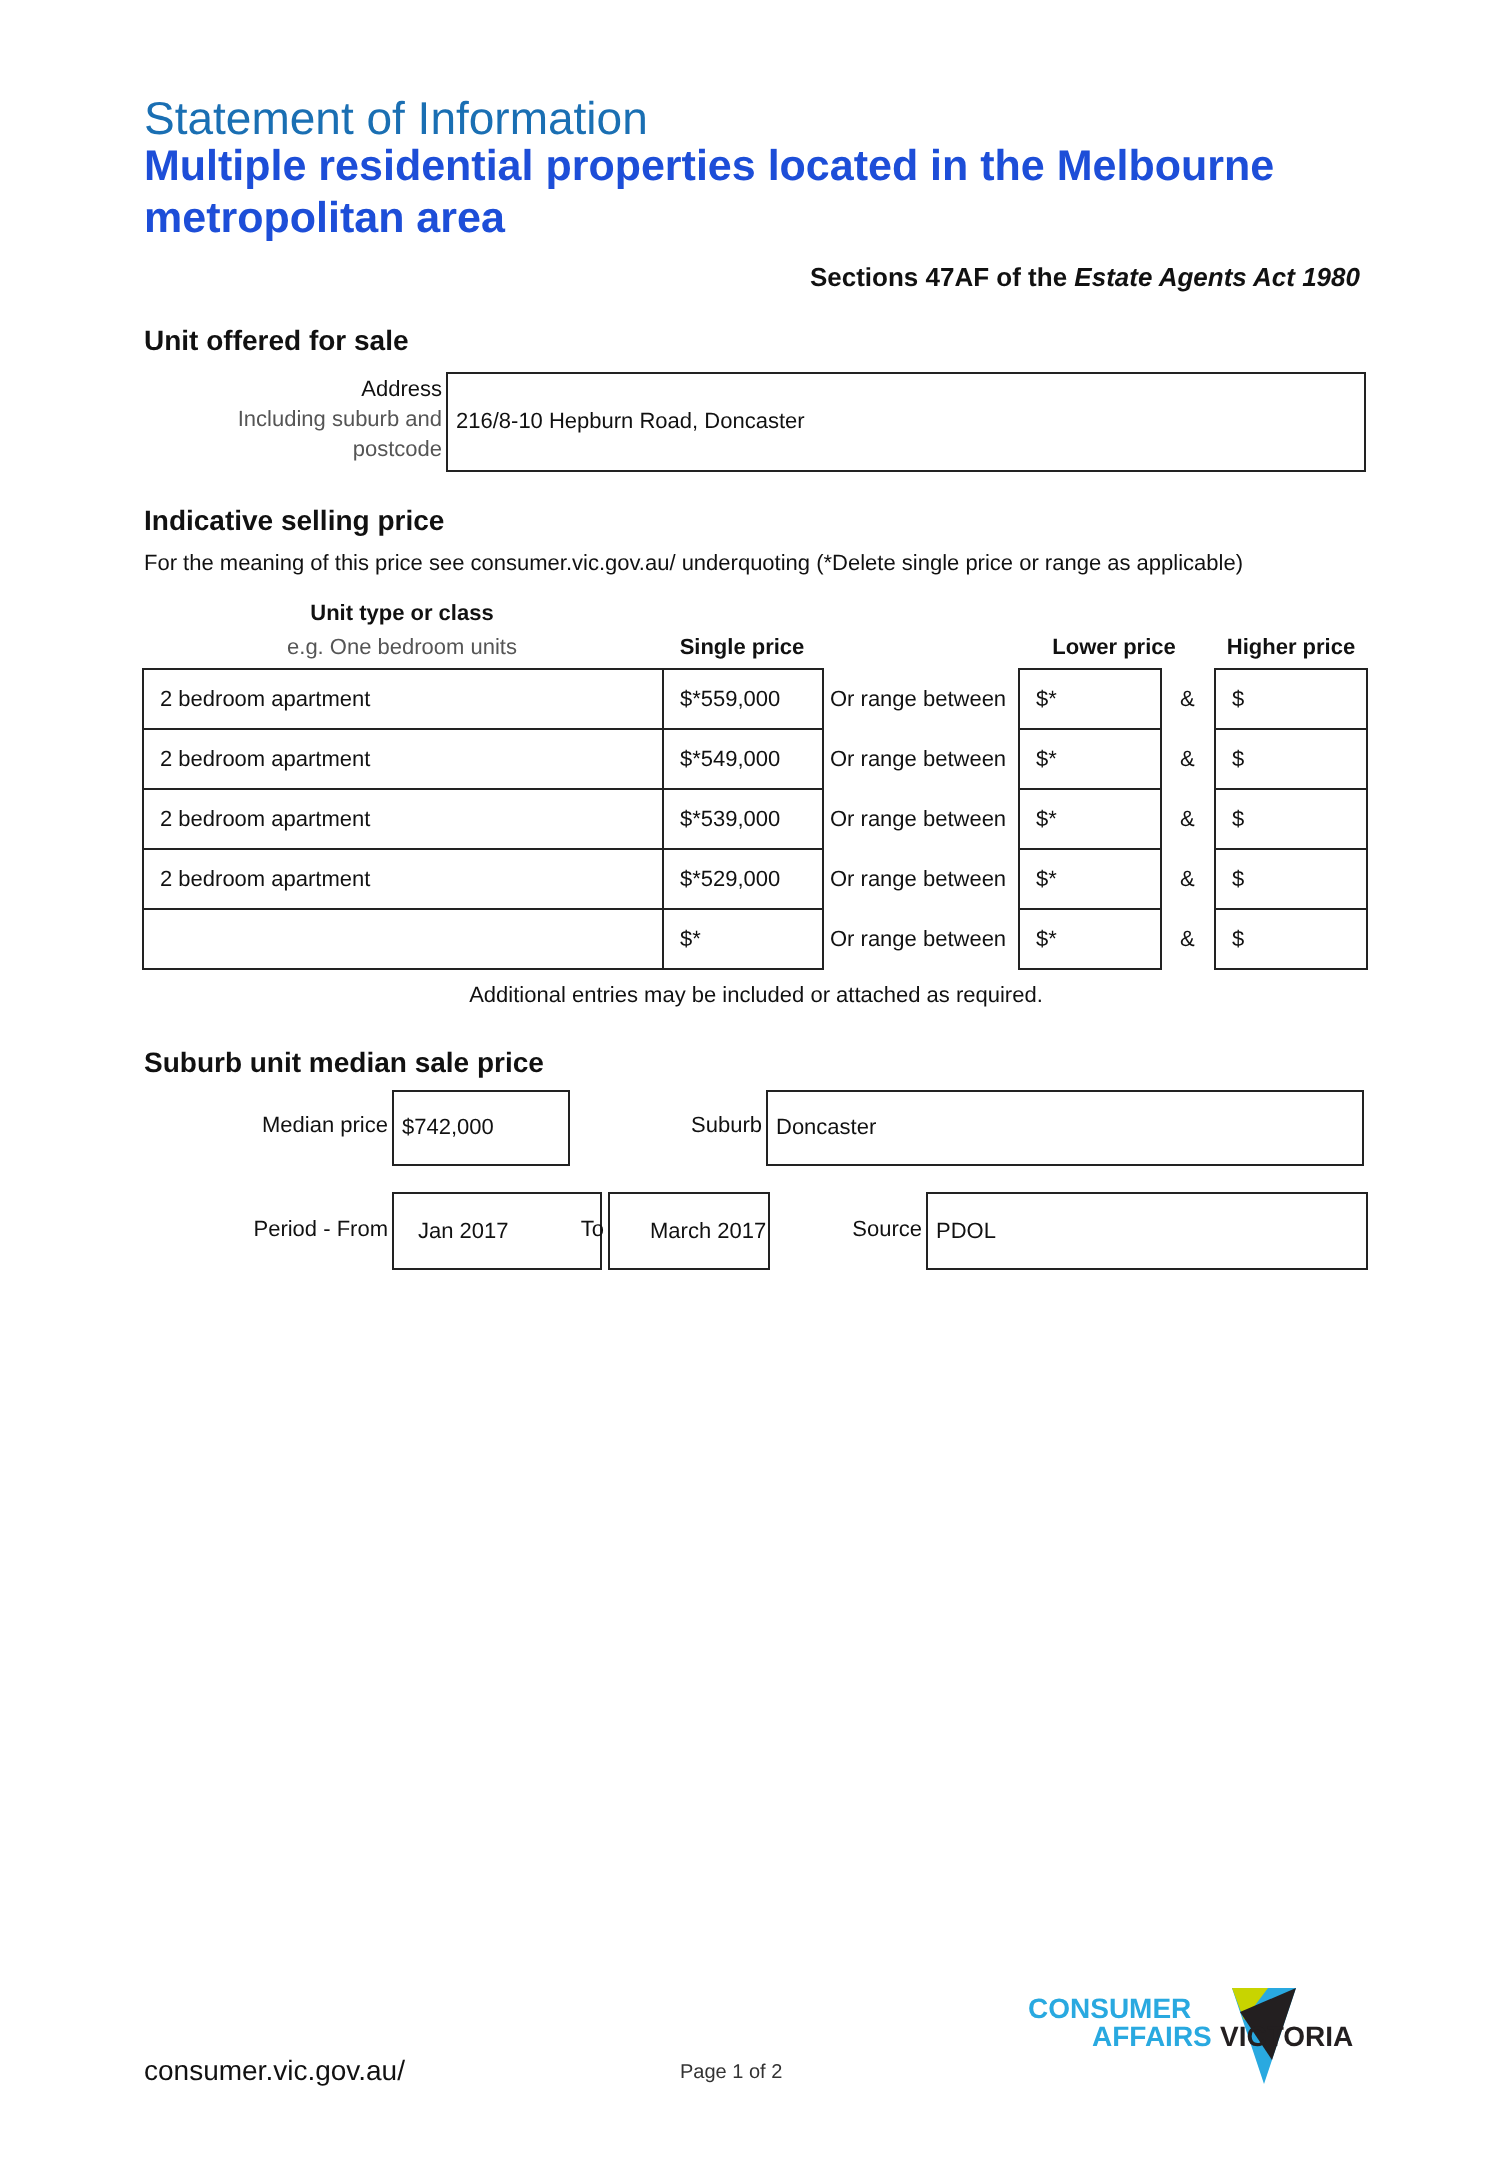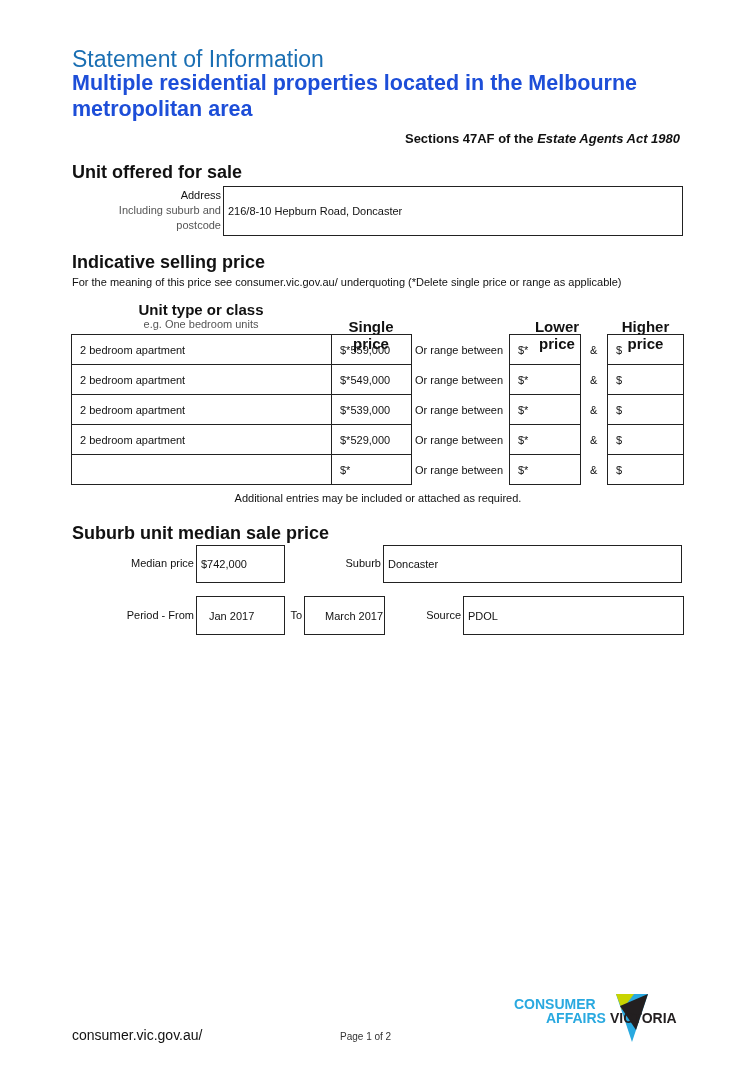--- a/index.html
+++ b/index.html
@@ -5,27 +5,27 @@
     html, body { margin: 0; padding: 0; background: #ffffff; }
     body {
       width: 750px; height: 1081px; position: relative; overflow: hidden;
       font-family: "Liberation Sans", sans-serif; color: #111;
     }
     .abs { position: absolute; }
     .subtitle { left: 72px; top: 46px; font-size: 23px; color: #1a6fb3; font-weight: normal; }
     .title { left: 72px; top: 70px; font-size: 21.5px; color: #1d4ed8; font-weight: bold; line-height: 26px; width: 640px; }
     .act { right: 70px; top: 131px; font-size: 13px; font-weight: bold; }
     .act i { font-weight: bold; }
-    .section-h { left: 72px; font-size: 18px; font-weight: bold; color: #111; }
+    .section-h { left: 72px; font-size: 14px; font-weight: bold; color: #111; }
     .box { border: 1.3px solid #222; box-sizing: border-box; font-size: 11px; display: flex; align-items: center; padding-left: 4px; background: #fff; }
     .lbl { font-size: 11px; }
     .muted { color: #555; }
     .addr-label { left: 72px; top: 188px; width: 149px; text-align: right; font-size: 11px; line-height: 15px; }
     .note { left: 72px; top: 276px; font-size: 11px; }
-    .th { font-size: 15px; font-weight: bold; }
+    .th { font-size: 11px; font-weight: bold; }
     .row-cell { position: absolute; border: 1.3px solid #222; box-sizing: border-box; font-size: 11px; display: flex; align-items: center; padding-left: 8px; }
     .row-text { position: absolute; font-size: 11px; display: flex; align-items: center; }
     .footer-url { left: 72px; top: 1027px; font-size: 14px; color: #111; }
     .page-num { left: 340px; top: 1031px; font-size: 10px; color: #333; }
     .logo { left: 512px; top: 990px; width: 180px; height: 56px; }
   </style>
 </head>
 <body>
 
 <div class="abs subtitle">Statement of Information</div>
@@ -91,21 +91,21 @@
 
 <div class="abs section-h" style="top:523px;">Suburb unit median sale price</div>
 
 <div class="abs lbl" style="left:72px; top:557px; width:122px; text-align:right;">Median price</div>
 <div class="abs box" style="left:196px; top:545px; width:89px; height:38px;">$742,000</div>
 
 <div class="abs lbl" style="left:300px; top:557px; width:81px; text-align:right;">Suburb</div>
 <div class="abs box" style="left:383px; top:545px; width:299px; height:38px;">Doncaster</div>
 
 <div class="abs lbl" style="left:72px; top:609px; width:122px; text-align:right;">Period - From</div>
-<div class="abs box" style="left:196px; top:596px; width:89px; height:39px;padding-left:12px;">Jan 2017</div>
+<div class="abs box" style="left:196px; top:596px; width:105px; height:39px;padding-left:12px;">Jan 2017</div>
 
 <div class="abs lbl" style="left:287px; top:609px; width:15px; text-align:right;">To</div>
 <div class="abs box" style="left:304px; top:596px; width:81px; height:39px;padding-left:20px;">March 2017</div>
 
 <div class="abs lbl" style="left:390px; top:609px; width:71px; text-align:right;">Source</div>
 <div class="abs box" style="left:463px; top:596px; width:221px; height:39px;">PDOL</div>
 
 <div class="abs footer-url">consumer.vic.gov.au/</div>
 <div class="abs page-num">Page 1 of 2</div>
 

